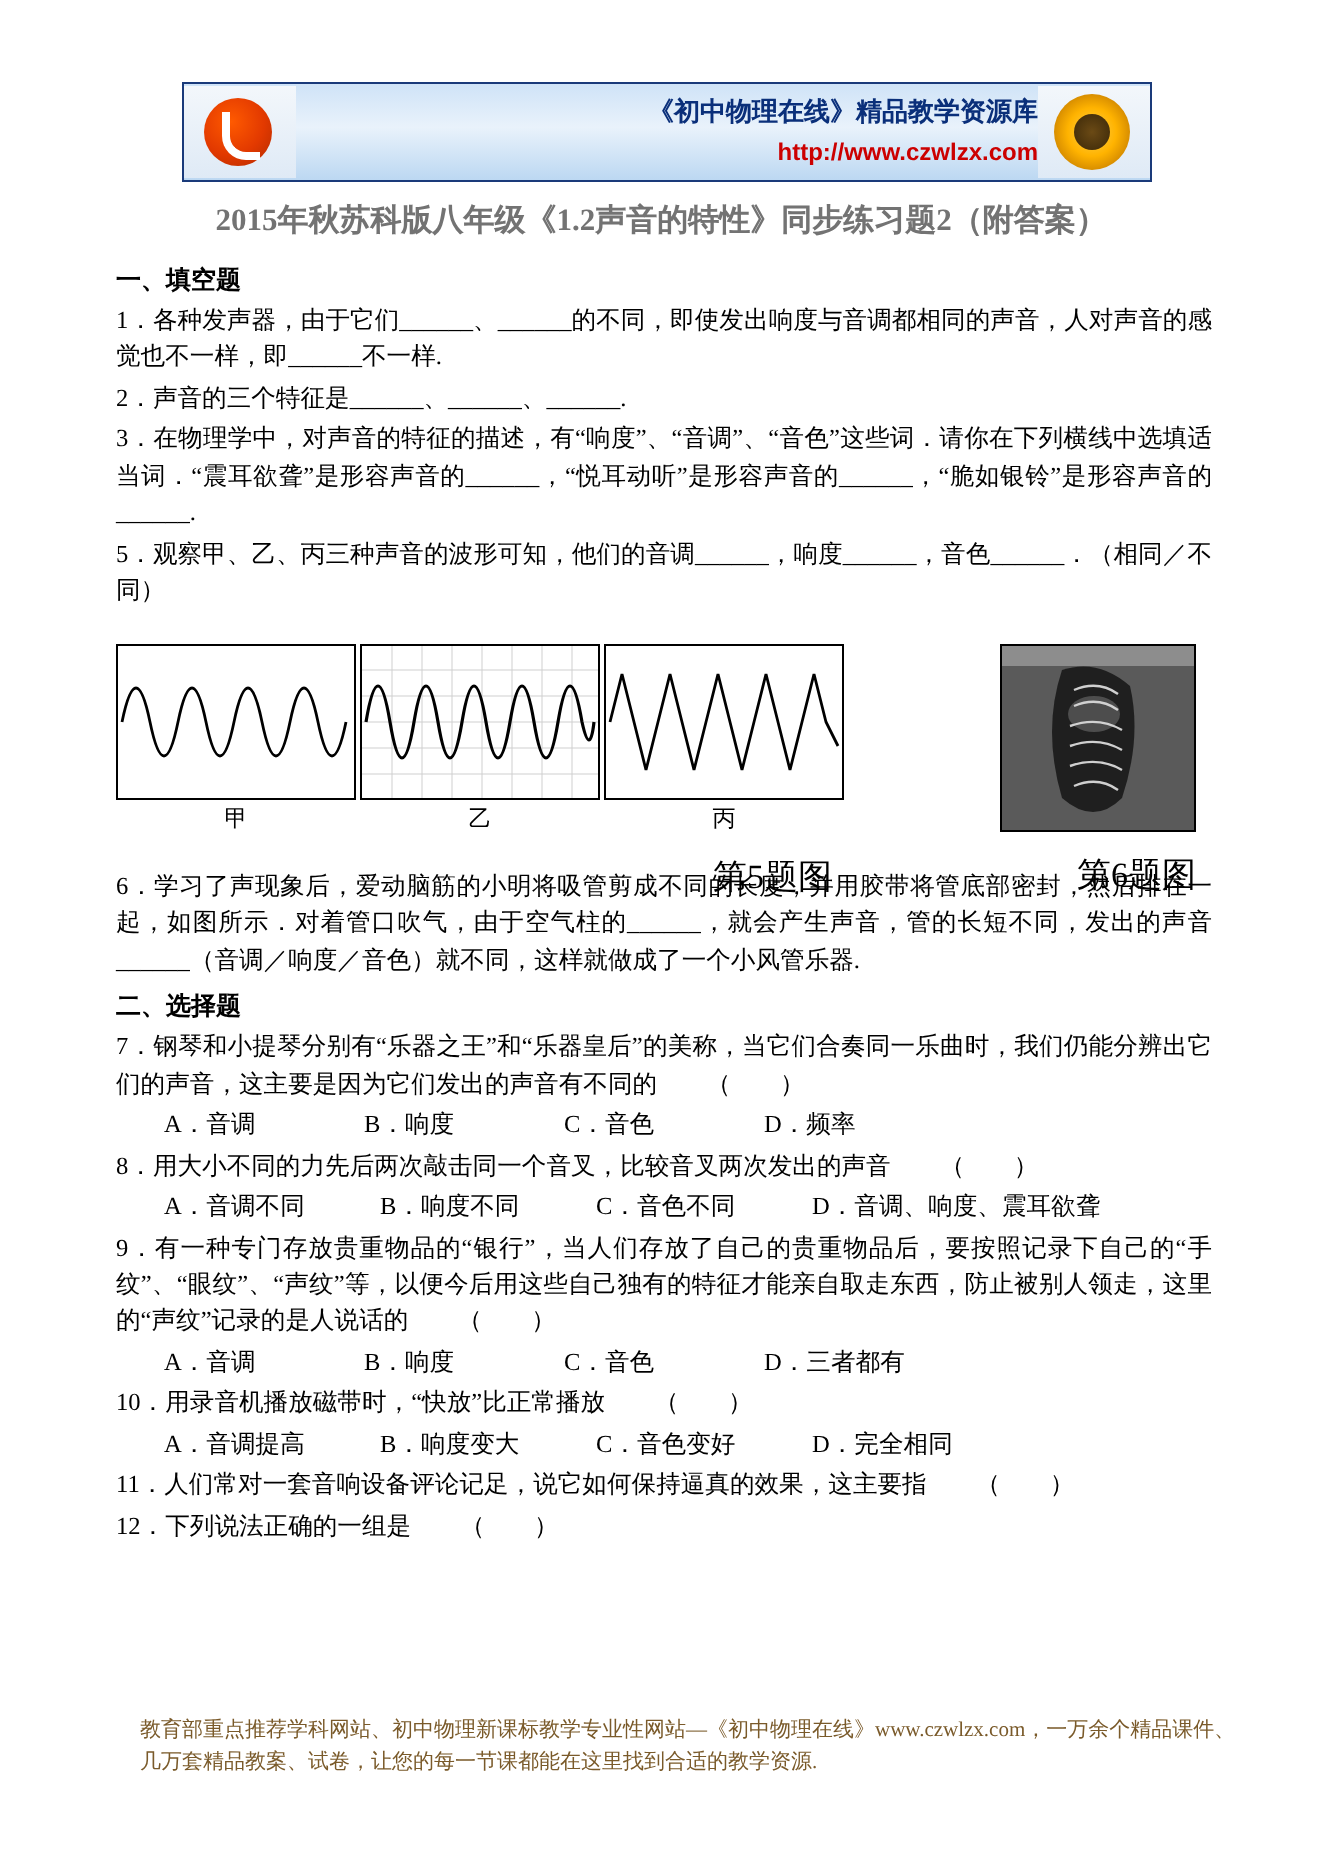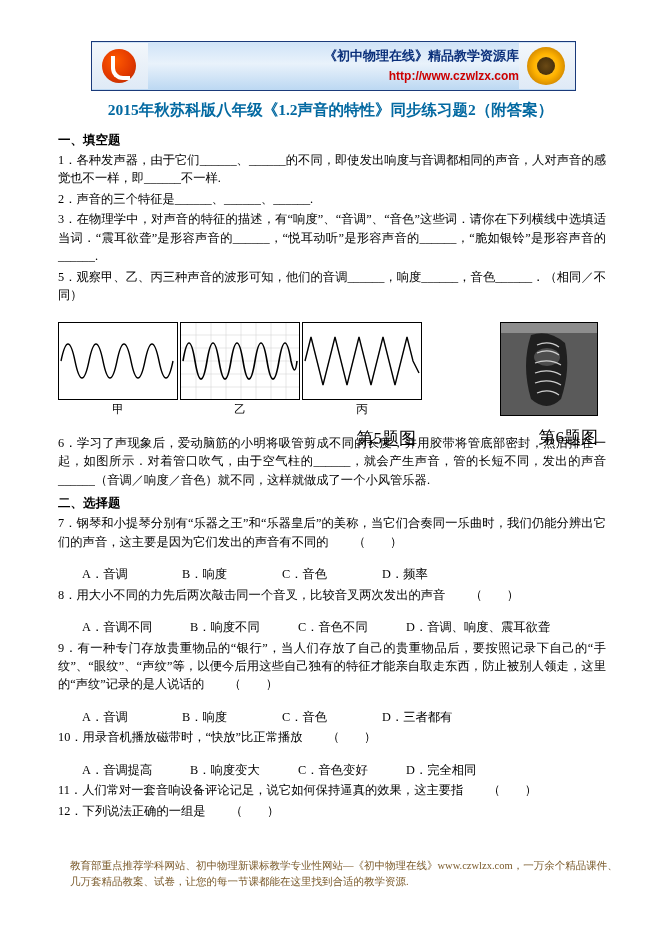--- a/index.html
+++ b/index.html
@@ -50,29 +50,29 @@
     background:radial-gradient(circle at 50% 50%, #ffd24d 0%, #ffb300 45%, #d98f00 70%, #8a6a1e 100%);
   }
   .banner .sun .center{
     position:absolute;left:18px;top:14px;width:18px;height:18px;border-radius:50%;
     background:radial-gradient(circle,#6b4a15,#3a2708);
   }
 
   
   .doc-title{
     position:absolute;left:0;top:100px;width:661px;text-align:center;
-    font-size:15.5px;font-weight:bold;color:#0369a1;
+    font-size:15.5px;font-weight:bold;color:#737373;
     font-family:"Liberation Serif", serif;
   }
 
   
   .content{position:absolute;left:58px;top:126px;width:548px;}
   .sec{font-size:12.5px;font-weight:bold;margin:6px 0 2px 0;}
   p.q{font-size:12.3px;line-height:1.5;margin:2px 0;text-align:justify;}
-  .opts{font-size:12.3px;line-height:1.5;margin:14px 0 2px 24px;}
+  .opts{font-size:12.3px;line-height:1.5;margin:2px 0 2px 24px;}
   .opts span{display:inline-block;}
 
   
   .figs{position:absolute;left:58px;top:322px;width:548px;height:100px;display:flex;gap:0;}
   .wavebox{
     width:118px;height:76px;border:1px solid #000;background:#fff;position:relative;overflow:hidden;
   }
   .wavewrap{display:flex;gap:2px;}
   .caption{font-size:11.5px;text-align:center;margin-top:2px;}
   .manbox{

